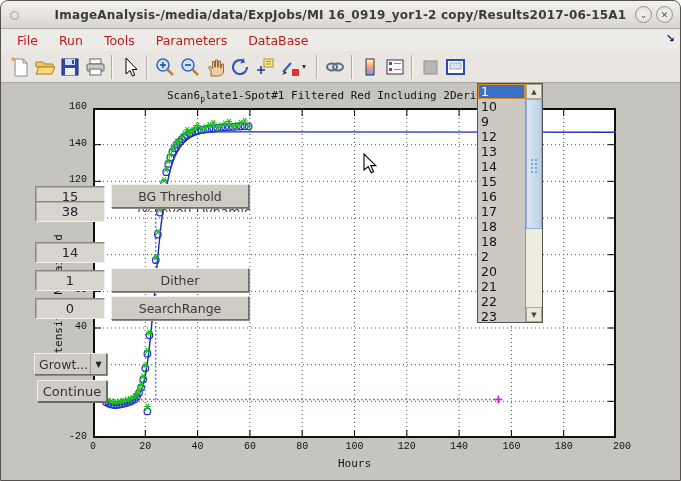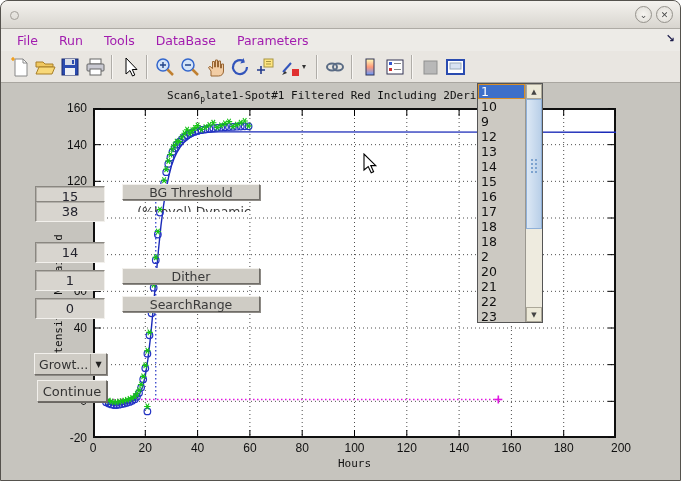--- a/index.html
+++ b/index.html
@@ -14,53 +14,53 @@
   .titlebar .title { font-size:12px; font-weight:bold; color:#3b3b3b; letter-spacing:.2px; }
   .winmenu-circle { position:absolute; left:9px; top:10px; width:9px; height:9px;
     border:1px solid #a39f99; border-radius:50%; }
   .winbtns { position:absolute; right:7px; top:5px; display:flex; gap:4px; }
   .winbtn { width:17px; height:17px; border:1px solid #95928c; border-radius:50%;
     background:radial-gradient(#f7f5f1,#dedbd5); color:#4a4a4a; font-size:9px;
     display:flex; align-items:center; justify-content:center; cursor:default; }
 
   .menubar { position:absolute; top:28px; left:0; width:100%; height:22px; z-index:3;
     background:#edebe7; display:flex; align-items:center; padding-left:10px; }
-  .menu-item { font-size:12.5px; color:#a21caf; padding:0 6px; margin-right:9px; }
+  .menu-item { font-size:12.5px; color:#b91c1c; padding:0 6px; margin-right:9px; }
   .menu-item.wide { margin-right:14px; }
   .menu-overflow { position:absolute; right:5px; top:3px; font-size:11px; color:#1b1b4a; font-weight:bold; }
 
   .toolbar { position:absolute; top:50px; left:0; width:100%; height:32px; z-index:3;
     background:#e9e6e1; border-bottom:1px solid #a9a6a0;
     display:flex; align-items:center; padding-left:6px; }
   .tool { width:25px; height:25px; display:flex; align-items:center; justify-content:center; }
   .tsep { width:2px; height:24px; margin:0 4px;
     border-left:1px solid #b0ada8; border-right:1px solid #f8f6f3; }
   .caret { font-size:8px; color:#333; width:10px; }
 
   
   .fig-bg { position:absolute; top:82px; left:0; width:681px; height:399px; background:#c6c4be; z-index:0; }
   #plot-svg { position:absolute; left:92px; top:107px; z-index:1; }
   .plot-title { position:absolute; left:92px; top:88px; width:386px; height:15px;
     overflow:hidden; z-index:1; font-family:"DejaVu Sans Mono", monospace;
     font-size:11px; color:#111; white-space:nowrap; }
   .plot-title .inner { position:absolute; left:74px; top:0; }
   .plot-title sub { font-size:8px; }
-  .tick-label { position:absolute; z-index:1; font-family:Liberation Sans, sans-serif;
-    font-size:12px; color:#111; }
+  .tick-label { position:absolute; z-index:1; font-family:Liberation Mono, monospace;
+    font-size:10px; color:#111; }
   .xlab { position:absolute; left:92px; top:456px; width:523px; text-align:center; z-index:1;
     font-family:"DejaVu Sans Mono", monospace; font-size:11px; color:#111; }
   .ylab-frag { position:absolute; z-index:1; font-family:"DejaVu Sans Mono", monospace;
     font-size:11px; color:#111; transform:rotate(-90deg); transform-origin:center; white-space:nowrap; }
 
   
   .num-field { position:absolute; left:34px; width:70px; height:21px; z-index:5;
     background:#d8d5cf; border:1px solid; border-color:#8a8781 #f2f0ec #f2f0ec #8a8781;
     box-shadow:inset 1px 1px 0 #b3b0aa; text-align:center; font-family:"DejaVu Sans", sans-serif;
     font-size:13px; color:#24242e; }
-  .ctl-btn { position:absolute; left:121px; width:138px; height:16px; z-index:5;
+  .ctl-btn { position:absolute; left:110px; width:138px; height:24px; z-index:5;
     background:#cfccc5; border:1px solid; border-color:#f2f0ec #706d68 #706d68 #f2f0ec;
     box-shadow:1px 1px 0 #8d8a85; font-family:"DejaVu Sans", sans-serif;
     font-size:12.5px; color:#3a3a3a; }
   .sliver { position:absolute; left:118px; top:203px; width:150px; height:8px; overflow:hidden;
     z-index:4; font-size:12.5px; color:#3a3a3a; text-align:center; }
   .dropdown { position:absolute; left:33px; top:352px; width:73px; height:22px; z-index:5;
     background:#cfccc5; border:1px solid; border-color:#f2f0ec #706d68 #706d68 #f2f0ec;
     box-shadow:1px 1px 0 #8d8a85; display:flex; align-items:center; }
   .dropdown .dtext { flex:1; font-size:12.5px; color:#333; padding-left:4px; }
   .dropdown .darrow { width:16px; height:100%; border-left:1px solid #9a978f;
@@ -318,32 +318,33 @@
       <div class="sb-btn sb-down">▼</div>
     </div>
   </div>
 
   <svg class="cursor" width="15" height="22">
     <path d="M1,1 L1,17 L5.2,13.6 L8.2,19.8 L10.6,18.7 L7.8,12.6 L12.8,12.6 Z" fill="#fff" stroke="#000" stroke-width="1.1"></path>
   </svg>
 
   <div class="titlebar">
     <span class="winmenu-circle"></span>
+    <span class="title">ImageAnalysis-/media/data/ExpJobs/MI 16_0919_yor1-2 copy/Results2017-06-15A1</span>
     <span class="winbtns">
       <span class="winbtn">⌄</span>
       <span class="winbtn">✕</span>
     </span>
   </div>
 
   <div class="menubar">
     <span class="menu-item">File</span>
     <span class="menu-item">Run</span>
     <span class="menu-item">Tools</span>
+    <span class="menu-item">Parameters</span>
     <span class="menu-item">DataBase</span>
-    <span class="menu-item">Parameters</span>
     <span class="menu-overflow">↘</span>
   </div>
 
   <div class="toolbar">
     <div class="tool">
       <svg width="22" height="22">
           <path d="M6 3h8l4 4v13H6z" fill="#fff" stroke="#888"></path>
           <path d="M14 3v4h4" fill="none" stroke="#888"></path>
           <path d="M3 2l2 2M5 2L3 4M2 3h4M4 1v4" stroke="#f0a020" stroke-width="1.2"></path>
         </svg>

